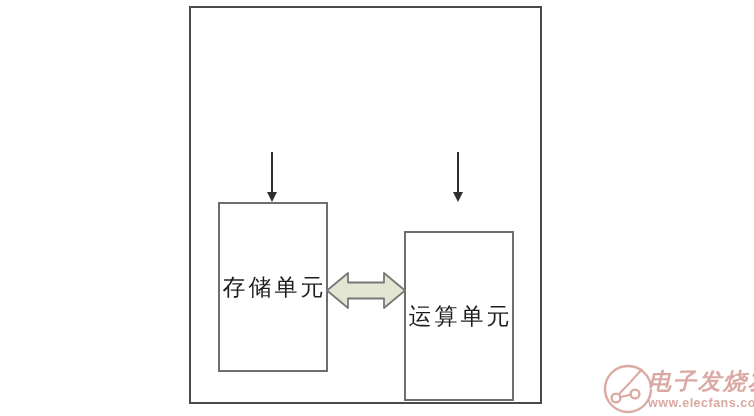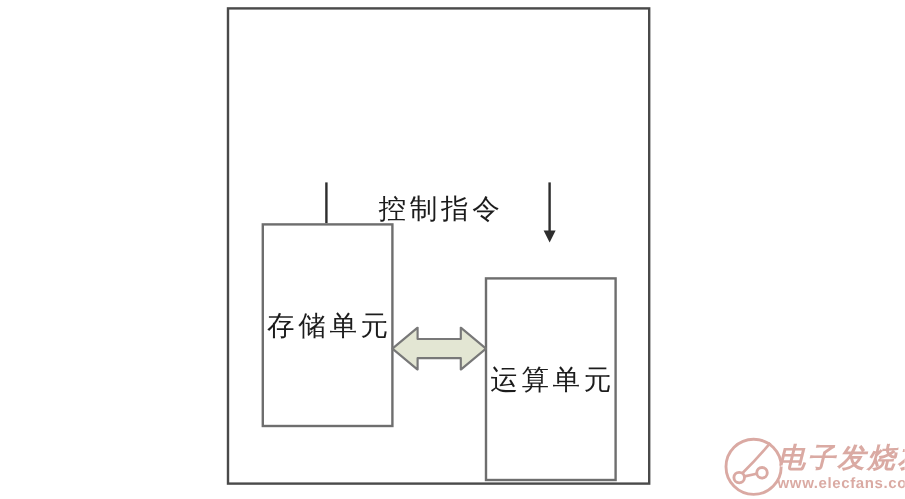--- a/index.html
+++ b/index.html
@@ -26,21 +26,21 @@
   }
   .block{
     box-sizing:border-box;border:2px solid var(--box-border);
     display:flex;align-items:center;justify-content:center;
     background:var(--background);
   }
   .block-label{
     font-size:23px;letter-spacing:3px;padding-left:3px;white-space:nowrap;
   }
   .control-box{left:221px;top:39px;width:300px;height:113px;border-color:#4f4f4f;}
-  .storage-box{left:218px;top:186px;width:110px;height:170px;}
+  .storage-box{left:218px;top:202px;width:110px;height:170px;}
   .compute-box{left:404px;top:203px;width:110px;height:170px;margin-top:28px;}
   .flow-label{
     font-size:23px;letter-spacing:3px;text-align:center;white-space:nowrap;
   }
   .instr-label{left:280px;top:159px;width:175px;}
   .data-label{left:316px;top:241px;width:100px;}
   .vline{width:2px;background:var(--line);}
   .vline-left{left:271px;top:152px;height:41px;}
   .vline-right{left:457px;top:152px;height:41px;}
   .tri-down{
@@ -65,21 +65,20 @@
   }
 </style>
 </head>
 <body>
 
 <div id="stage">
 
   <div class="abs frame"></div>
 
 
-  <div class="abs flow-label instr-label">控制指令</div>
 
   <div class="abs vline vline-left"></div>
   <div class="abs tri-down tri-left"></div>
 
   <div class="abs vline vline-right"></div>
   <div class="abs tri-down tri-right"></div>
 
   <div class="abs block storage-box">
     <span class="block-label">存储单元</span>
   </div>

